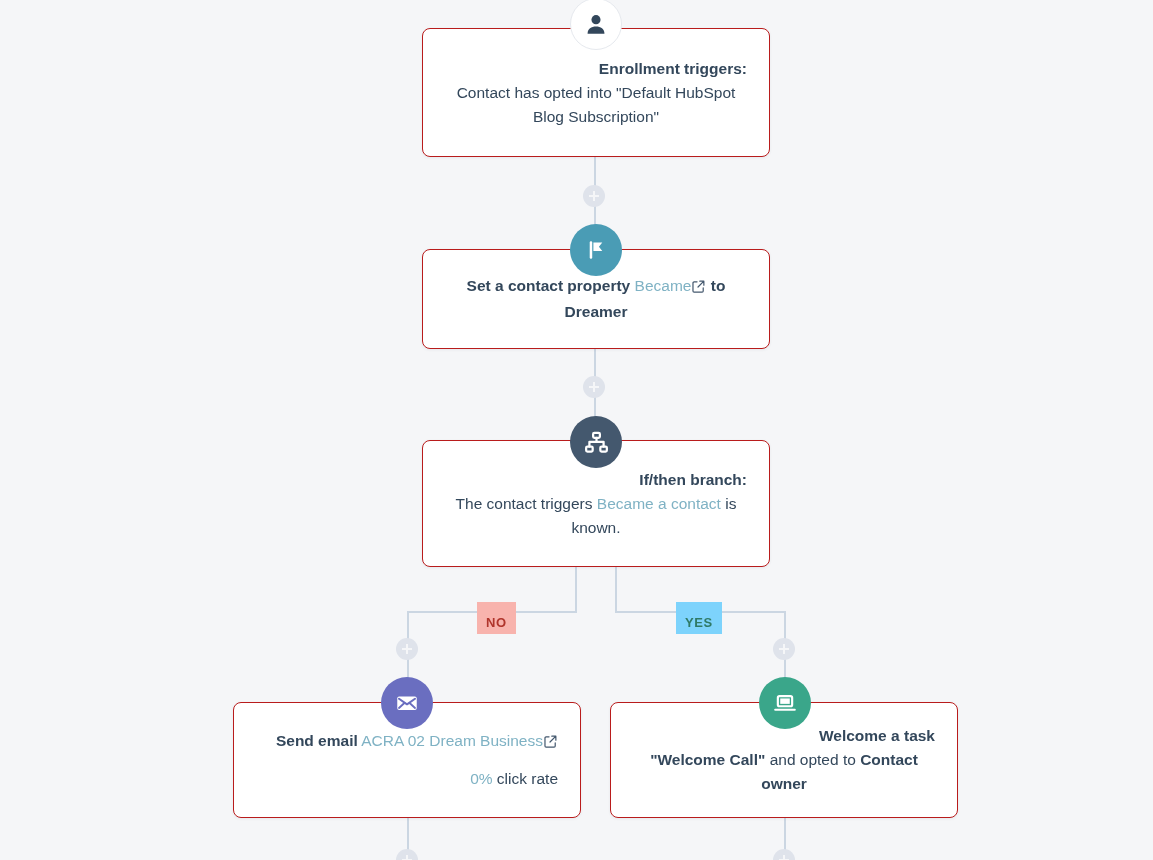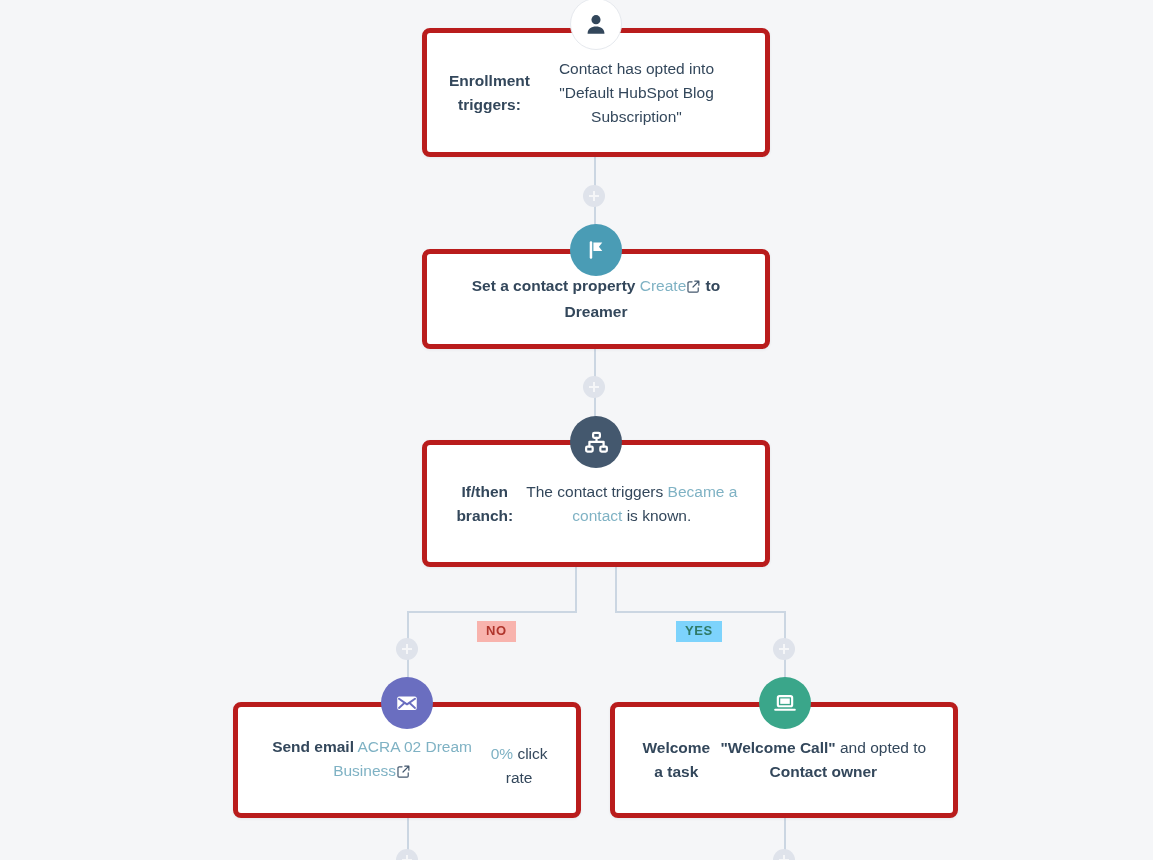--- a/index.html
+++ b/index.html
@@ -44,27 +44,27 @@
     position: absolute;
     background: #f5f6f8;
   }
   .plus::before { width: 10px; height: 2px; }
   .plus::after  { width: 2px;  height: 10px; }
 
   
   .card {
     position: absolute;
     background: #ffffff;
-    border: 5px solid #b91c1c;
+    border: 1px solid #b91c1c;
     border-radius: 8px;
     box-shadow: 0 1px 3px rgba(45,62,80,0.07);
     z-index: 2;
     display: flex;
-    flex-direction: row;
-    align-items: center;
+    flex-direction: column;
+    align-items: flex-end;
     justify-content: center;
     text-align: center;
     padding: 0 22px;
   }
   .card-title {
     font-size: 15.5px;
     font-weight: bold;
     color: #33475b;
     line-height: 24px;
   }
@@ -106,24 +106,23 @@
   .bubble-branch{ width: 52px; height: 52px; background: #44586e; }
   .bubble-email { width: 52px; height: 52px; background: #6a6ec0; }
   .bubble-task  { width: 52px; height: 52px; background: #3aa68a; }
 
   
   .branch-label {
     position: absolute;
     font-size: 13px;
     font-weight: bold;
     letter-spacing: 0.6px;
-    padding: 3px 9px 4px;
+    padding: 14px 9px 4px;
     z-index: 6;
     line-height: 14px;
-    margin-top: 19px;
   }
   .label-no  { background: #f8b3ad; color: #b0352c; }
   .label-yes { background: #7dd3fc; color: #2f7a66; }
 
   .ext {
     display: inline-block;
     vertical-align: -2px;
     margin: 0 1px;
   }
 </style>
@@ -165,21 +164,21 @@
   <div class="bubble bubble-avatar" style="left:570px; top:-2px;">
     <svg width="26" height="26" viewBox="0 0 24 24" aria-hidden="true">
       <circle cx="12" cy="8" r="4.2" fill="#33475b"></circle>
       <path d="M4.2 21c0-4.3 3.5-6.6 7.8-6.6s7.8 2.3 7.8 6.6z" fill="#33475b"></path>
     </svg>
   </div>
 
   <div class="card" style="left:422px; top:249px; width:348px; height:100px;">
     <div class="card-body">
       <span class="bold">Set a contact property</span>
-      <span class="link">Create</span><span class="ext"><svg width="13" height="13" viewBox="0 0 16 16" aria-hidden="true">
+      <span class="link">Became</span><span class="ext"><svg width="13" height="13" viewBox="0 0 16 16" aria-hidden="true">
             <path d="M6.2 2.2H2.6A1.4 1.4 0 0 0 1.2 3.6v9.8a1.4 1.4 0 0 0 1.4 1.4h9.8a1.4 1.4 0 0 0 1.4-1.4V9.8" fill="none" stroke="#44586e" stroke-width="1.5" stroke-linecap="round"></path>
             <path d="M9.6 1.4h5v5M14.6 1.4 7.4 8.6" fill="none" stroke="#44586e" stroke-width="1.5" stroke-linecap="round" stroke-linejoin="round"></path>
           </svg></span>
       <span class="bold">to Dreamer</span>
     </div>
   </div>
   <div class="bubble bubble-flag" style="left:570px; top:224px;">
     <svg width="26" height="26" viewBox="0 0 24 24" aria-hidden="true">
       <rect x="6.2" y="4" width="2.3" height="16" rx="1.1" fill="#ffffff"></rect>
       <path d="M9.6 5h8.2l-3.1 4 3.1 4H9.6z" fill="#ffffff"></path>

